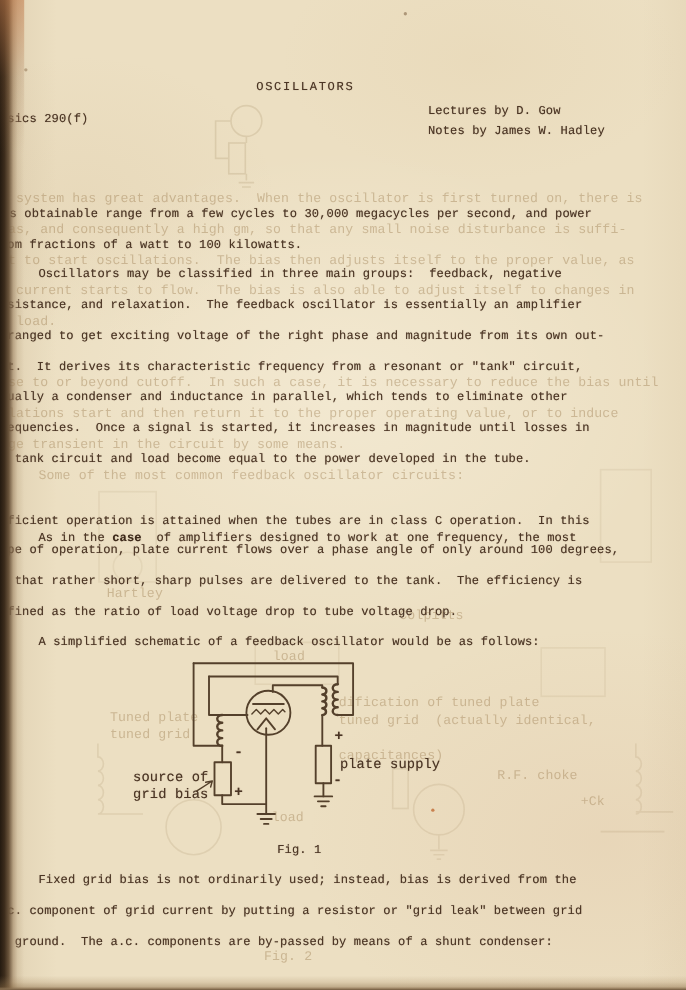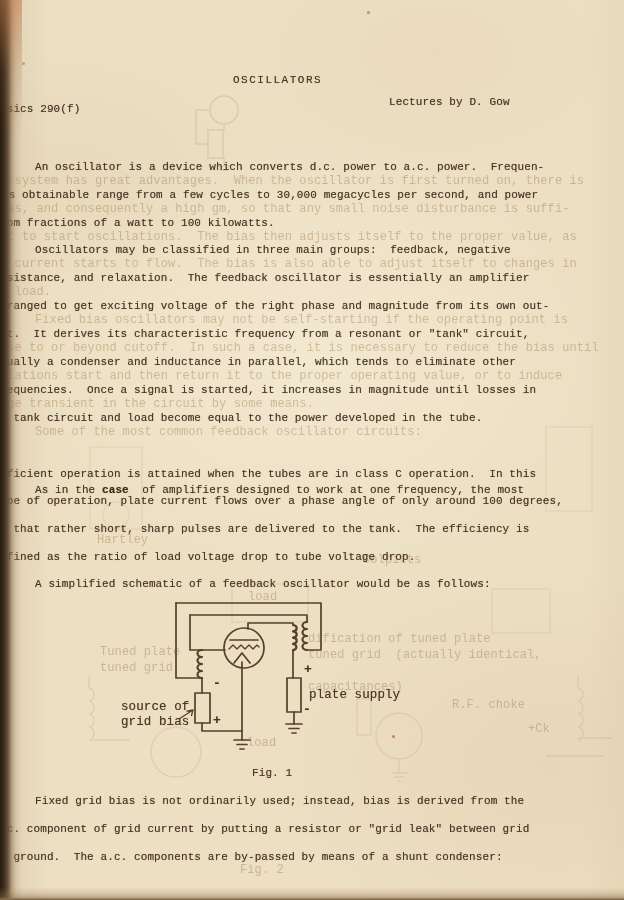--- a/index.html
+++ b/index.html
@@ -82,21 +82,20 @@
         <path d="M578 676 V688 a5 6.5 0 0 1 0 13 a5 6.5 0 0 1 0 13 a5 6.5 0 0 1 0 13 a5 6.5 0 0 1 0 13 M578 738 H612 M546 756 H604"></path>
       </g>
     </g>
   </svg>
 
   <div class="gl" style="left:0px;top:174px;">s system has great advantages.  When the oscillator is first turned on, there is</div>
   <div class="gl" style="left:0px;top:202px;">ias, and consequently a high gm, so that any small noise disturbance is suffi-</div>
   <div class="gl" style="left:0px;top:230px;">nt to start oscillations.  The bias then adjusts itself to the proper value, as</div>
   <div class="gl" style="left:0px;top:257px;">d current starts to flow.  The bias is also able to adjust itself to changes in</div>
   <div class="gl" style="left:0px;top:285px;">o load.</div>
-  <div class="gl" style="left:35px;top:313px;">Fixed bias oscillators may not be self-starting if the operating point is</div>
   <div class="gl" style="left:0px;top:341px;">ose to or beyond cutoff.  In such a case, it is necessary to reduce the bias until</div>
   <div class="gl" style="left:0px;top:369px;">llations start and then return it to the proper operating value, or to induce</div>
   <div class="gl" style="left:0px;top:397px;">rge transient in the circuit by some means.</div>
   <div class="gl" style="left:35px;top:425px;">Some of the most common feedback oscillator circuits:</div>
   <div class="gl" style="left:97px;top:533px;font-family:Liberation Mono, monospace;">Hartley</div>
   <div class="gl" style="left:363px;top:530px;margin-top:23px;">Colpitts</div>
   <div class="gl" style="left:248px;top:590px;">load</div>
   <div class="gl" style="left:100px;top:645px;">Tuned plate</div>
   <div class="gl" style="left:100px;top:661px;">tuned grid</div>
   <div class="gl" style="left:308px;top:632px;">dification of tuned plate</div>
@@ -140,22 +139,22 @@
       <path d="M294 712 V724"></path>
       <path d="M286 724 H302 M289 728.5 H299 M292 733 H296"></path>
 
       <path d="M179 719 L193 710 M193 710 l-6 1.2 M193 710 l-1.5 5.5" stroke-width="1.3"></path>
     </g>
   </svg>
 
   <div class="tl title" style="left:233px;top:73px;">OSCILLATORS</div>
   <div class="tl" style="left:0px;top:102px;">ysics 290(f)</div>
   <div class="tl" style="left:389px;top:95px;">Lectures by D. Gow</div>
+  <div class="tl" style="left:389px;top:113px;">Notes by James W. Hadley</div>
 
-  <div class="tl" style="left:35px;top:160px;">An oscillator is a device which converts d.c. power to a.c. power.  Frequen-</div>
   <div class="tl" style="left:2px;top:188px;">es obtainable range from a few cycles to 30,000 megacycles per second, and power</div>
   <div class="tl" style="left:0px;top:216px;">rom fractions of a watt to 100 kilowatts.</div>
   <div class="tl" style="left:35px;top:243px;">Oscillators may be classified in three main groups:  feedback, negative</div>
   <div class="tl" style="left:0px;top:271px;">esistance, and relaxation.  The feedback oscillator is essentially an amplifier</div>
   <div class="tl" style="left:0px;top:299px;">rranged to get exciting voltage of the right phase and magnitude from its own out-</div>
   <div class="tl" style="left:0px;top:327px;">ut.  It derives its characteristic frequency from a resonant or "tank" circuit,</div>
   <div class="tl" style="left:0px;top:355px;">sually a condenser and inductance in parallel, which tends to eliminate other</div>
   <div class="tl" style="left:0px;top:383px;">requencies.  Once a signal is started, it increases in magnitude until losses in</div>
   <div class="tl" style="left:0px;top:411px;">e tank circuit and load become equal to the power developed in the tube.</div>
   <div class="tl" style="left:35px;top:439px;margin-top:44px;"><span>As in the </span><span class="bold">case</span><span>  of amplifiers designed to work at one frequency, the most</span></div>

